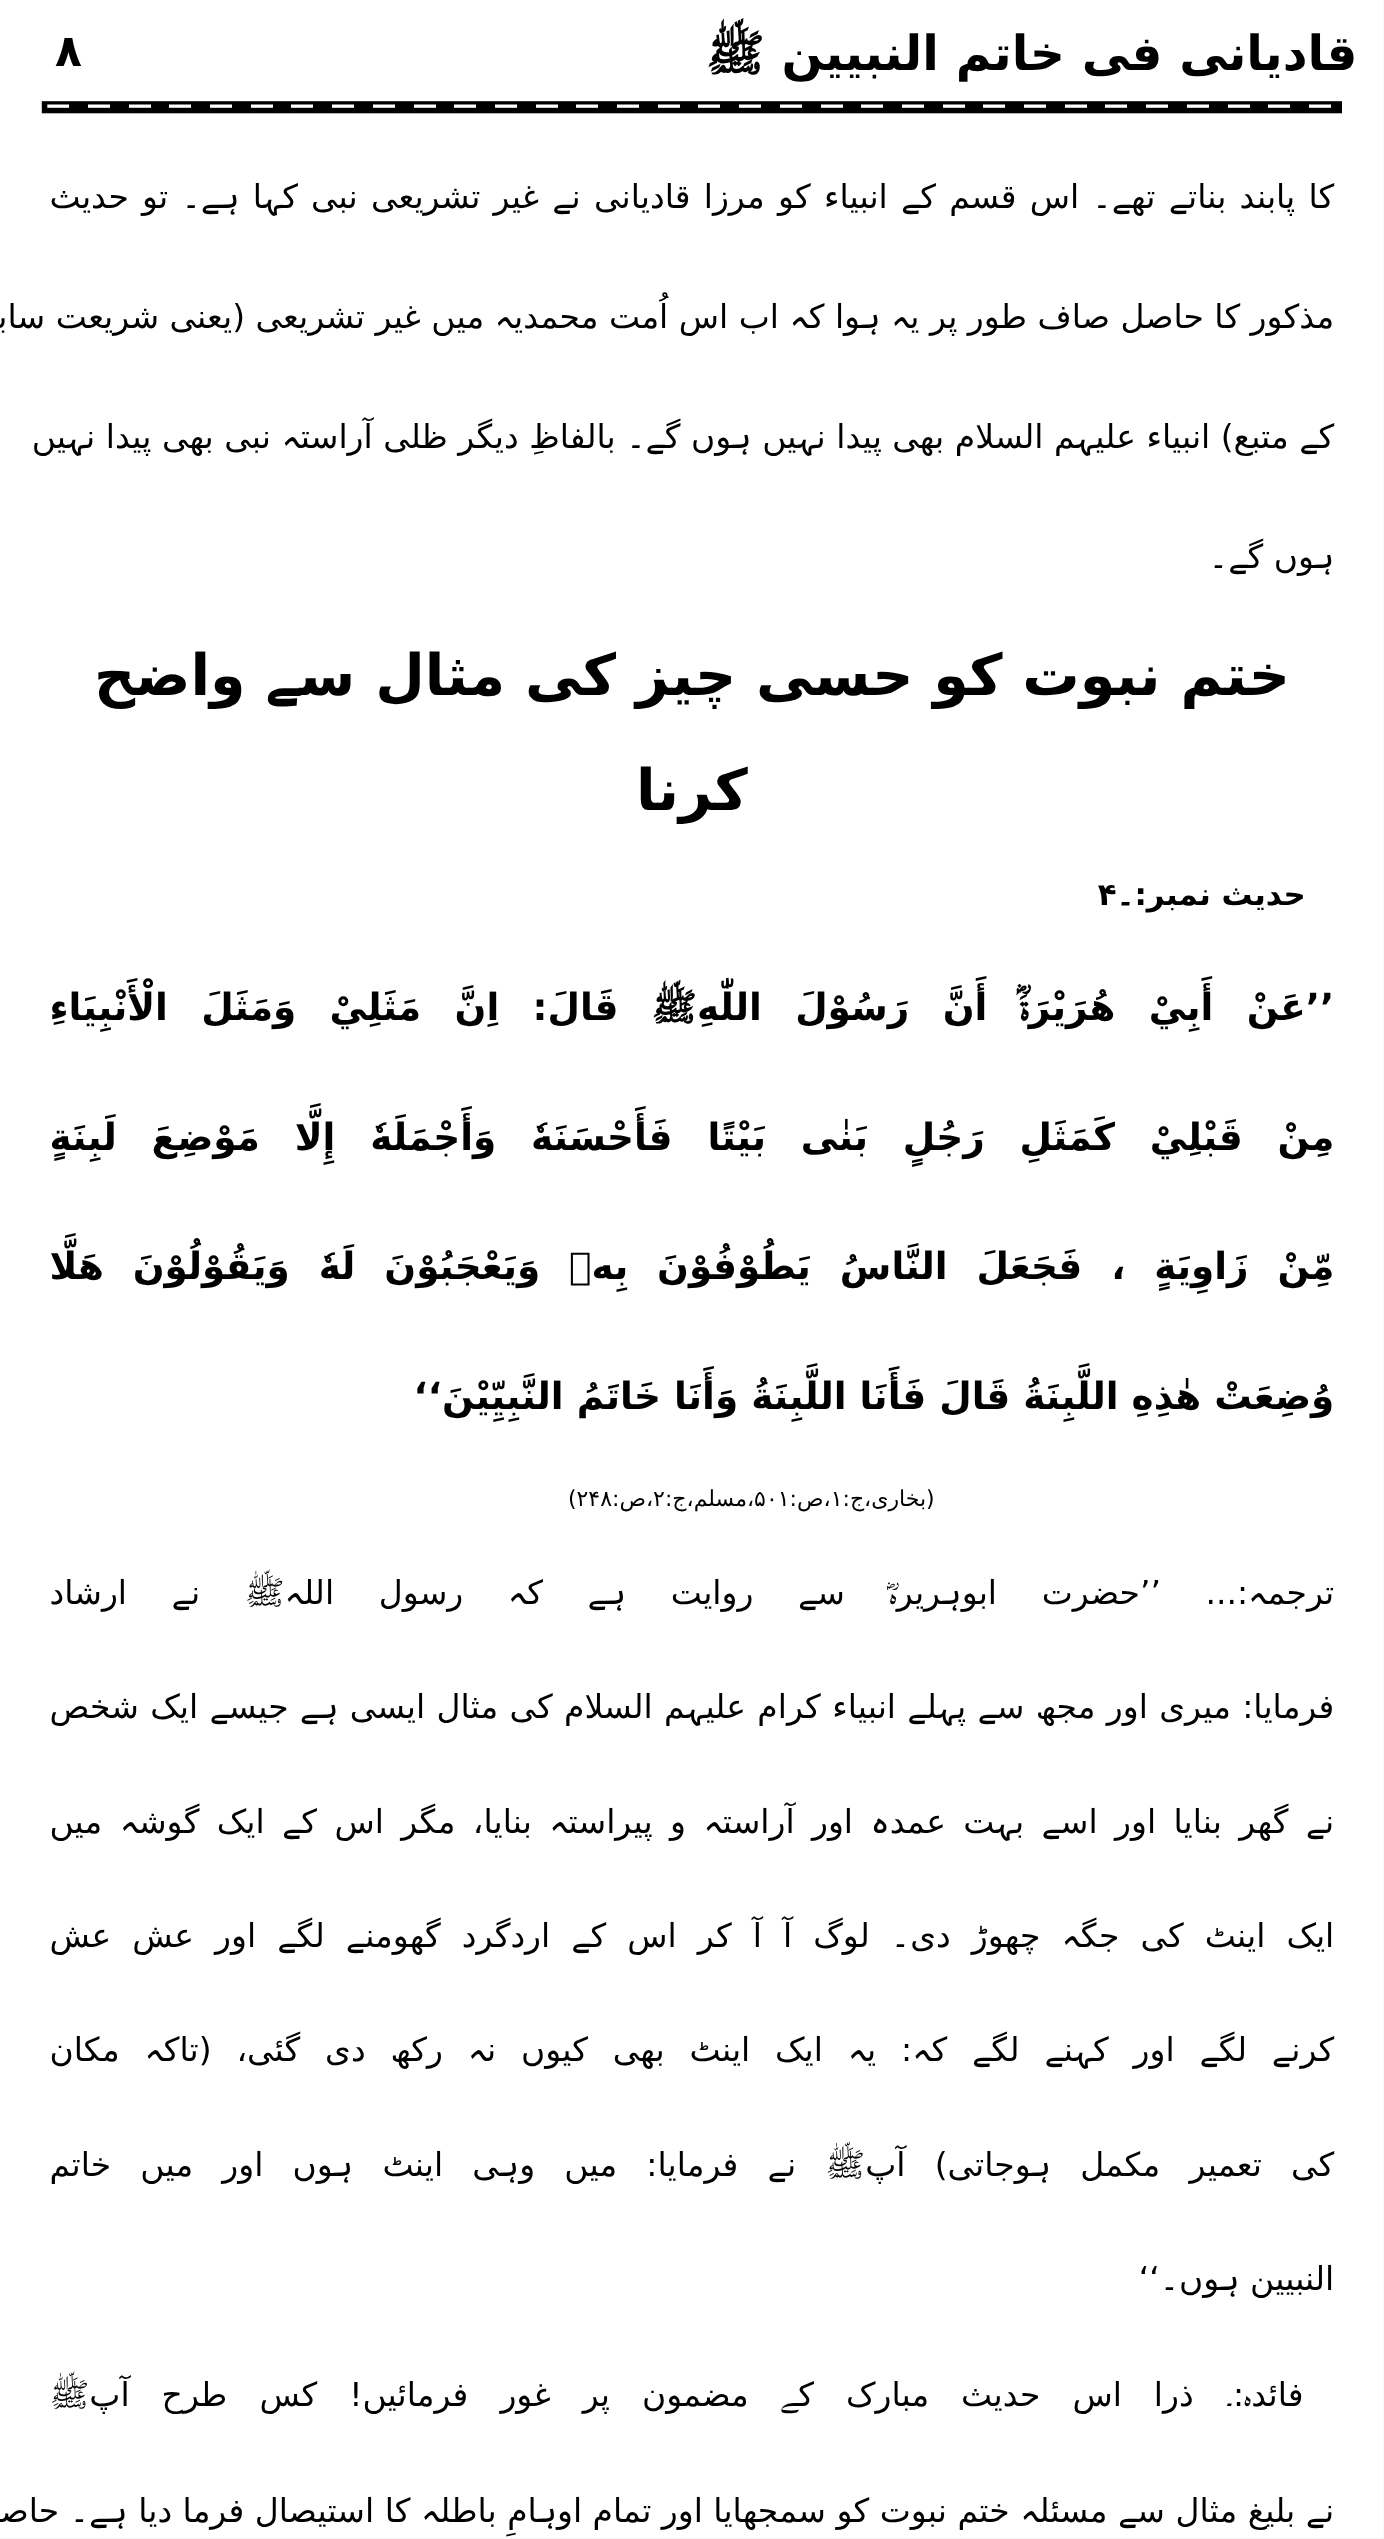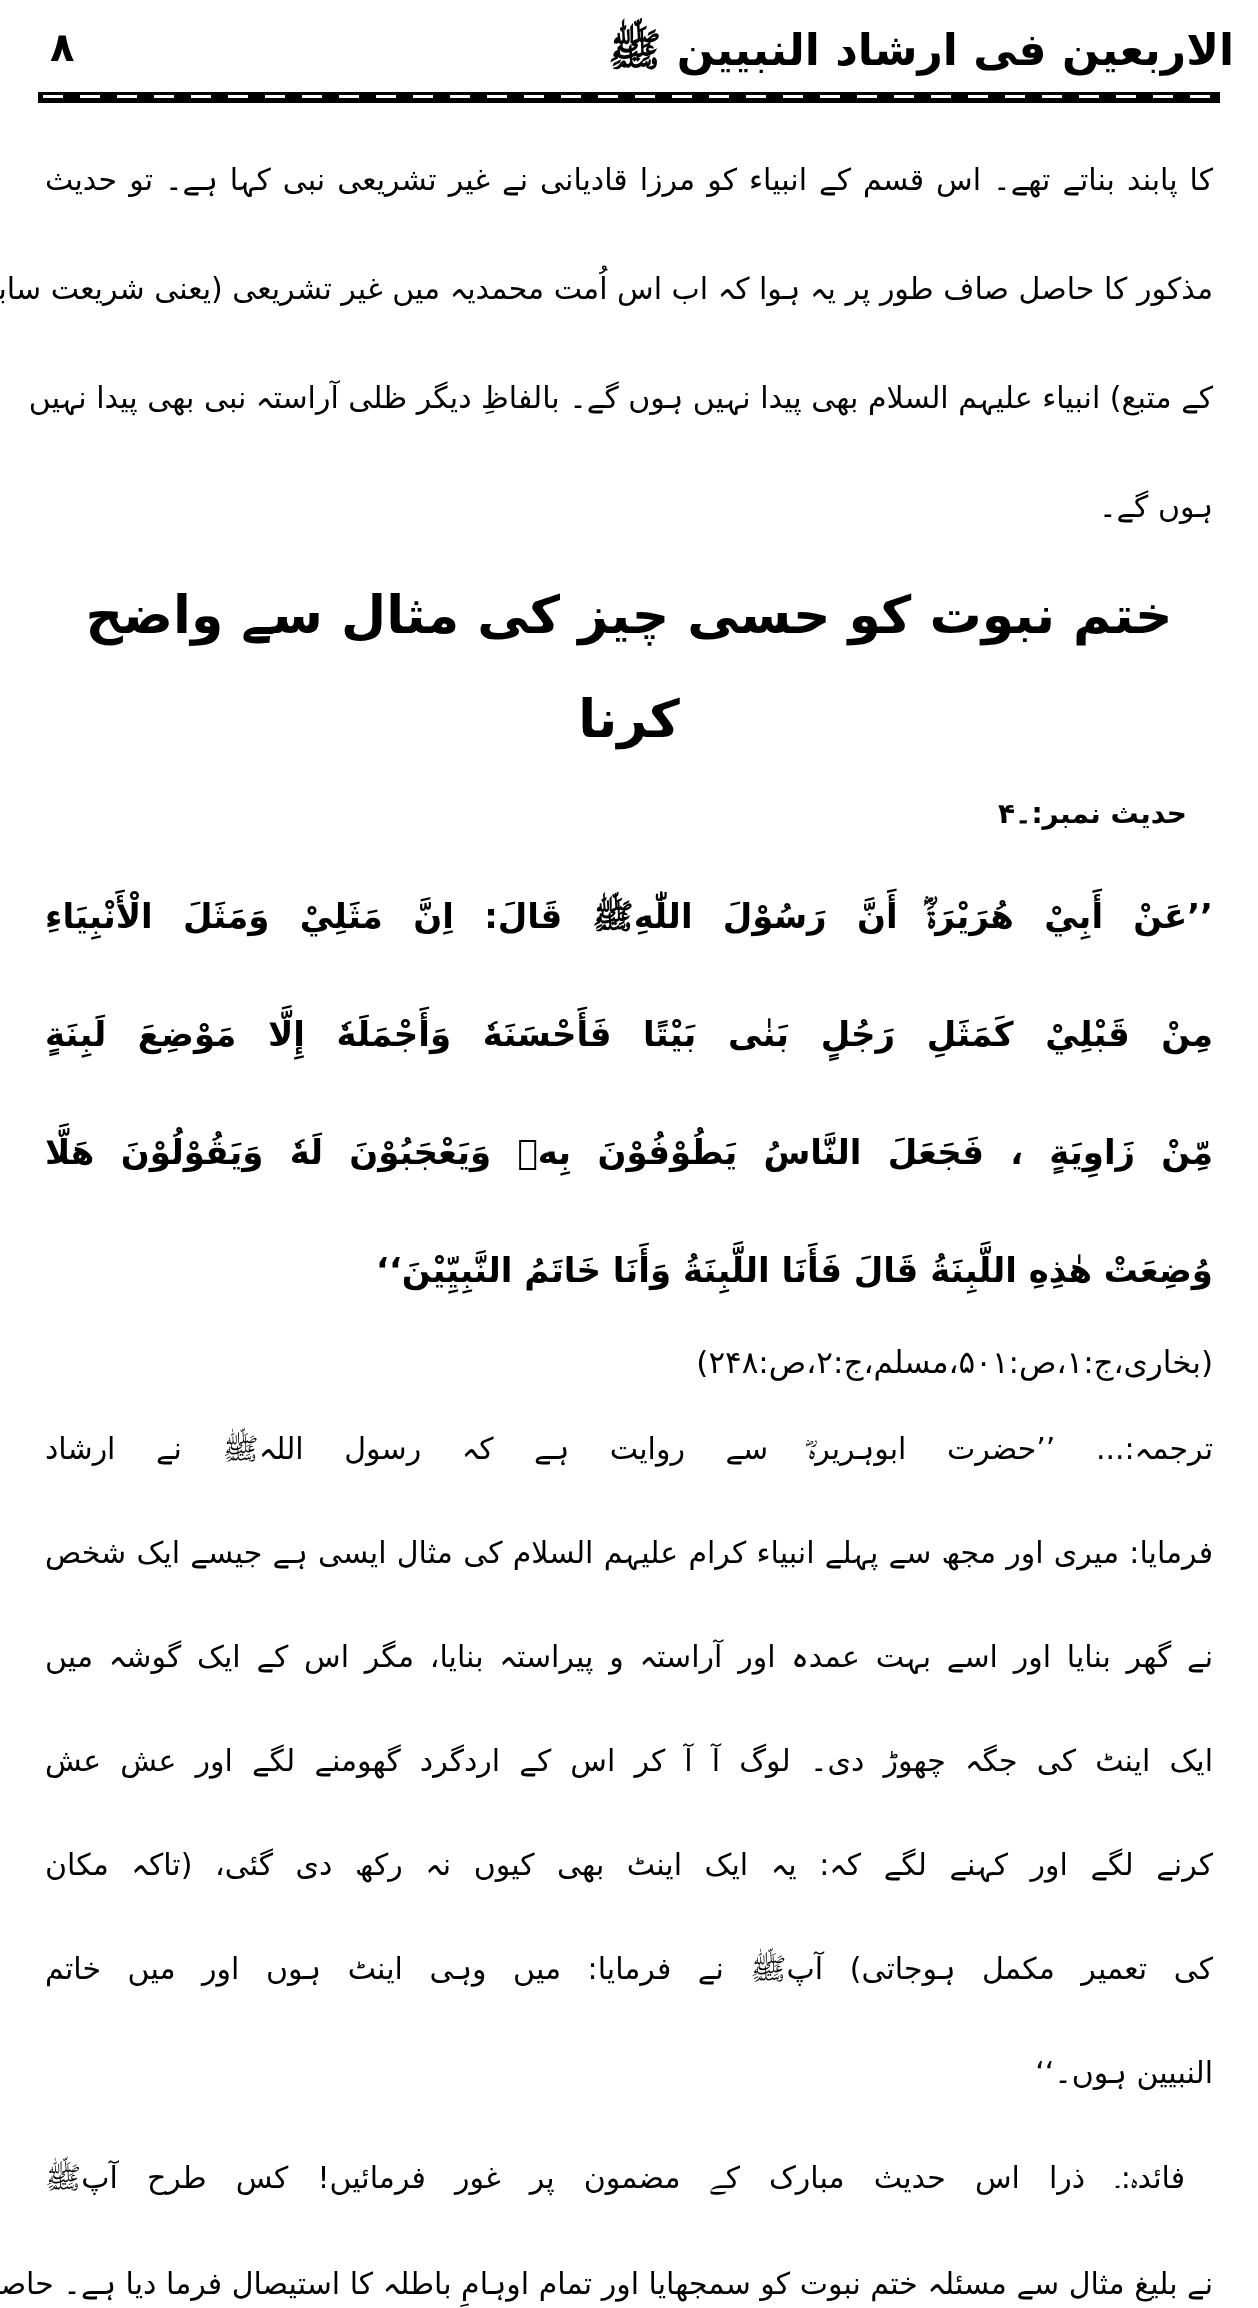--- a/index.html
+++ b/index.html
@@ -40,36 +40,36 @@
   .heading {
     font-size: 52px; font-weight: bold; text-align: center;
     line-height: 104px; margin-top: 2px;
   }
   .hadith-no {
     font-size: 28px; font-weight: bold; text-align: right;
     line-height: 86px; padding-left: 0; padding-right: 26px;
   }
   .arabic .line { font-size: 34px; font-weight: bold; line-height: 118px; }
   .reference {
-    direction: rtl; text-align: right; padding-left: 108px;
-    font-size: 31px; line-height: 66px;
+    direction: rtl; text-align: center; padding-left: 108px;
+    font-size: 20px; line-height: 66px;
   }
   .trans { margin-top: 2px; }
   .trans .line { line-height: 104px; }
   .faida .line { line-height: 106px; }
   .faida .line.indent { padding-right: 28px; }
 </style>
 </head>
 <body>
 
 <div class="page">
 
   <div class="hdr">
     <div class="page-num">۸</div>
-    <div class="book-title">الاربعین فی ارشاد النبیین ﷺ</div>
+    <div class="book-title">قادیانی فی خاتم النبیین ﷺ</div>
   </div>
 
   <div class="rule"></div>
 
   <div class="main">
 
     <div class="intro">
       <div class="line">کا پابند بناتے تھے۔ اس قسم کے انبیاء کو مرزا قادیانی نے غیر تشریعی نبی کہا ہے۔ تو حدیث</div>
       <div class="line">مذکور کا حاصل صاف طور پر یہ ہوا کہ اب اس اُمت محمدیہ میں غیر تشریعی (یعنی شریعت سابقہ</div>
       <div class="line">کے متبع) انبیاء علیہم السلام بھی پیدا نہیں ہوں گے۔ بالفاظِ دیگر ظلی آراستہ نبی بھی پیدا نہیں</div>

